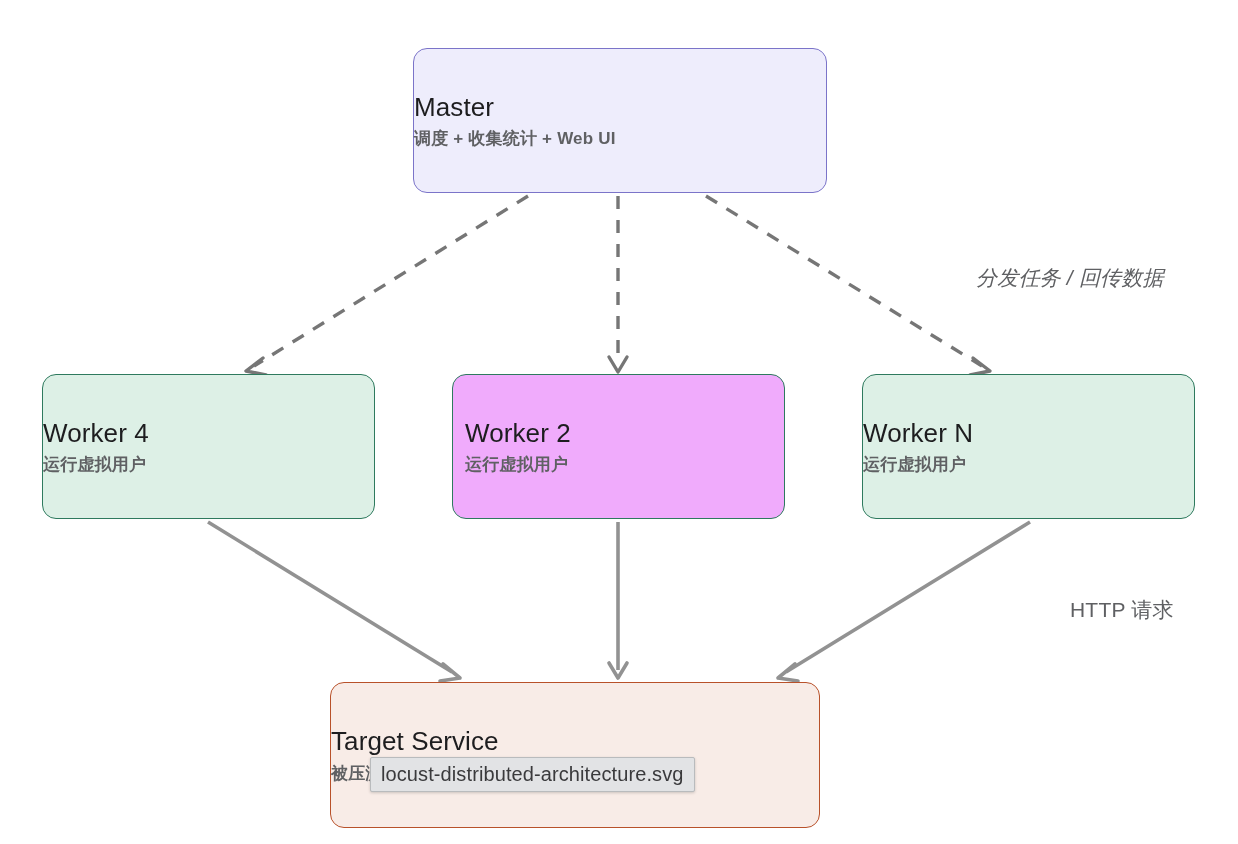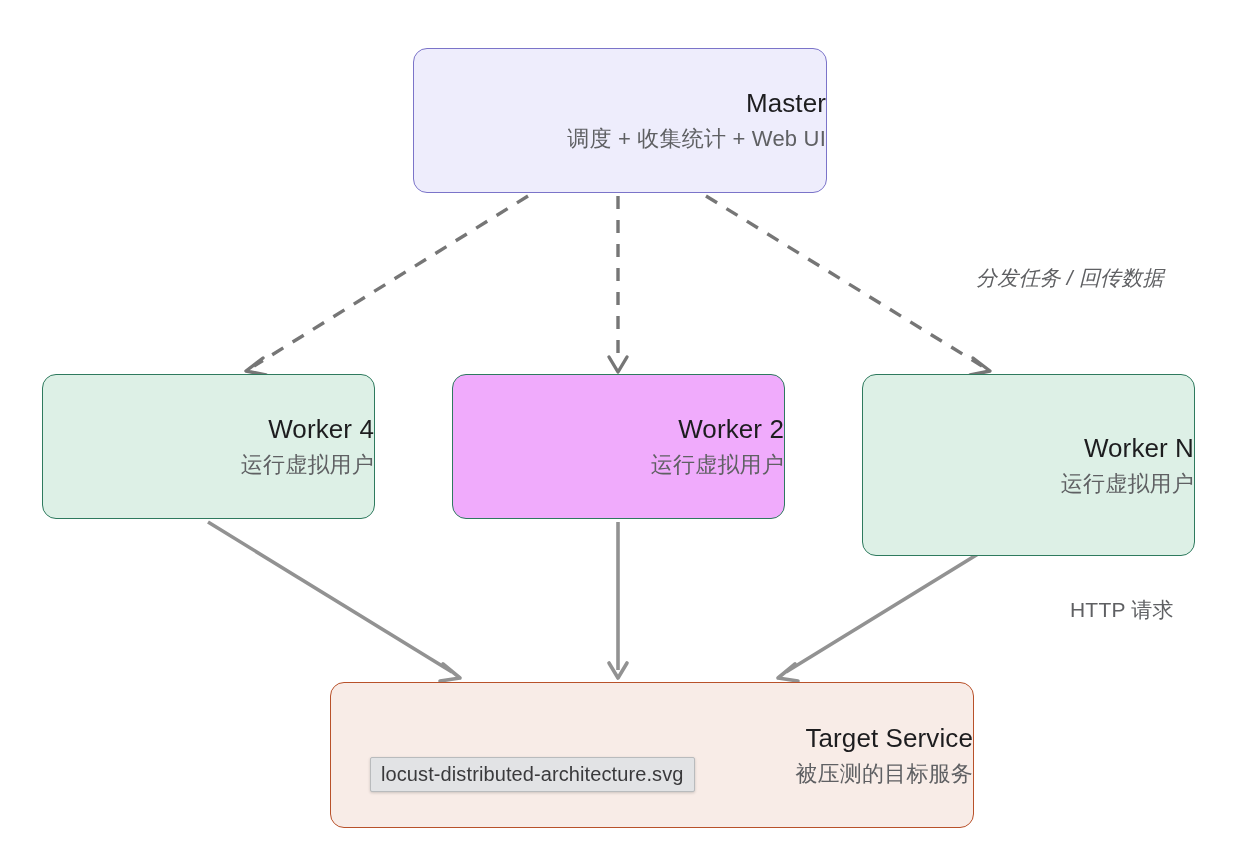--- a/index.html
+++ b/index.html
@@ -33,38 +33,39 @@
   }
 
   .node {
     position: absolute;
     box-sizing: border-box;
     border-radius: 14px;
     border-width: 1.6px;
     border-style: solid;
     display: flex;
     flex-direction: column;
-    align-items: flex-end;
+    align-items: flex-start;
     justify-content: center;
     text-align: center;
   }
 
   .node .title {
     font-size: 26px;
     color: #1d1d1f;
     line-height: 1.22;
     letter-spacing: 0.1px;
   }
 
   .node .subtitle {
-    font-size: 22px;
+    font-size: 17px;
     color: #5f6063;
     line-height: 1.25;
     margin-top: 5px;
     letter-spacing: 0.2px;
+    font-weight: bold;
   }
 
   
   #node-master {
     left: 413px;
     top: 48px;
     width: 414px;
     height: 145px;
     background: #eeedfc;
     border-color: #7b74c9;
@@ -86,29 +87,29 @@
     height: 145px;
     background: #f0abfc;
     border-color: #2e7a5e;
     padding-left: 12px;
   }
 
   #node-worker-n {
     left: 862px;
     top: 374px;
     width: 333px;
-    height: 182px;
+    height: 145px;
     background: #ddf0e6;
     border-color: #2e7a5e;
   }
 
   #node-target {
     left: 330px;
     top: 682px;
-    width: 644px;
+    width: 490px;
     height: 146px;
     background: #f8ece7;
     border-color: #b8512a;
   }
 
   
   .edge-label {
     position: absolute;
     font-size: 21px;
     color: #5f6063;

